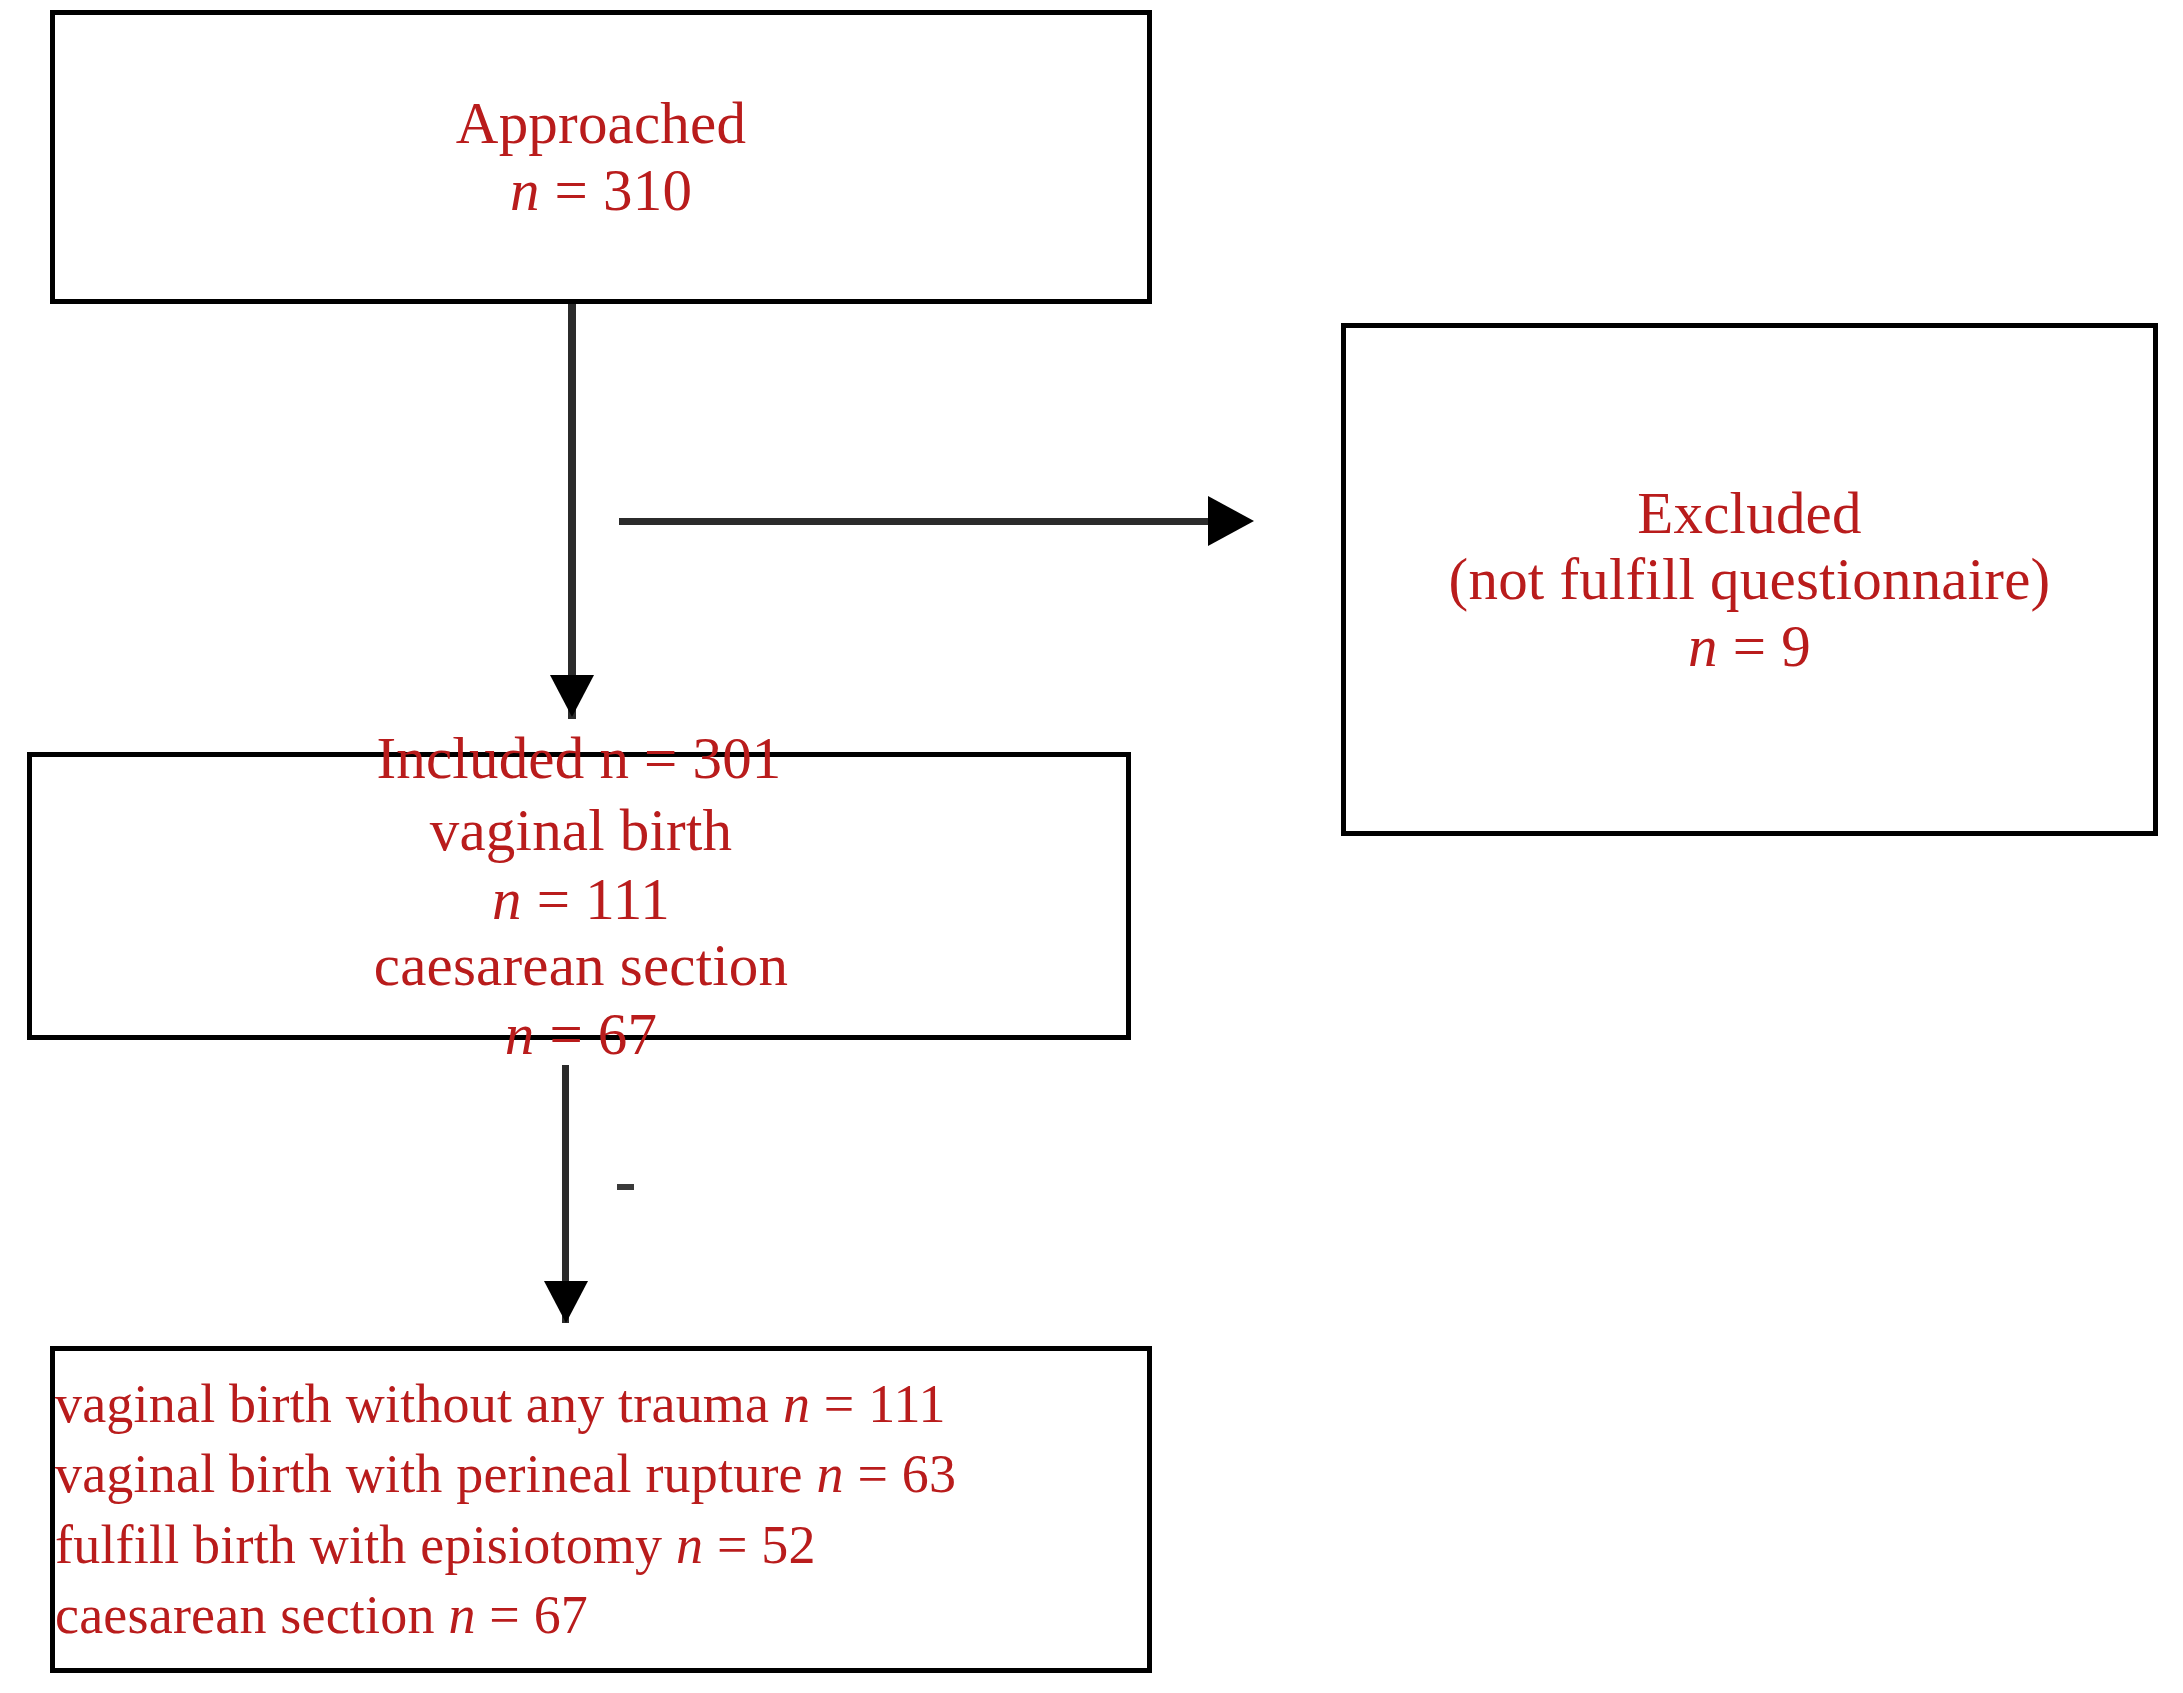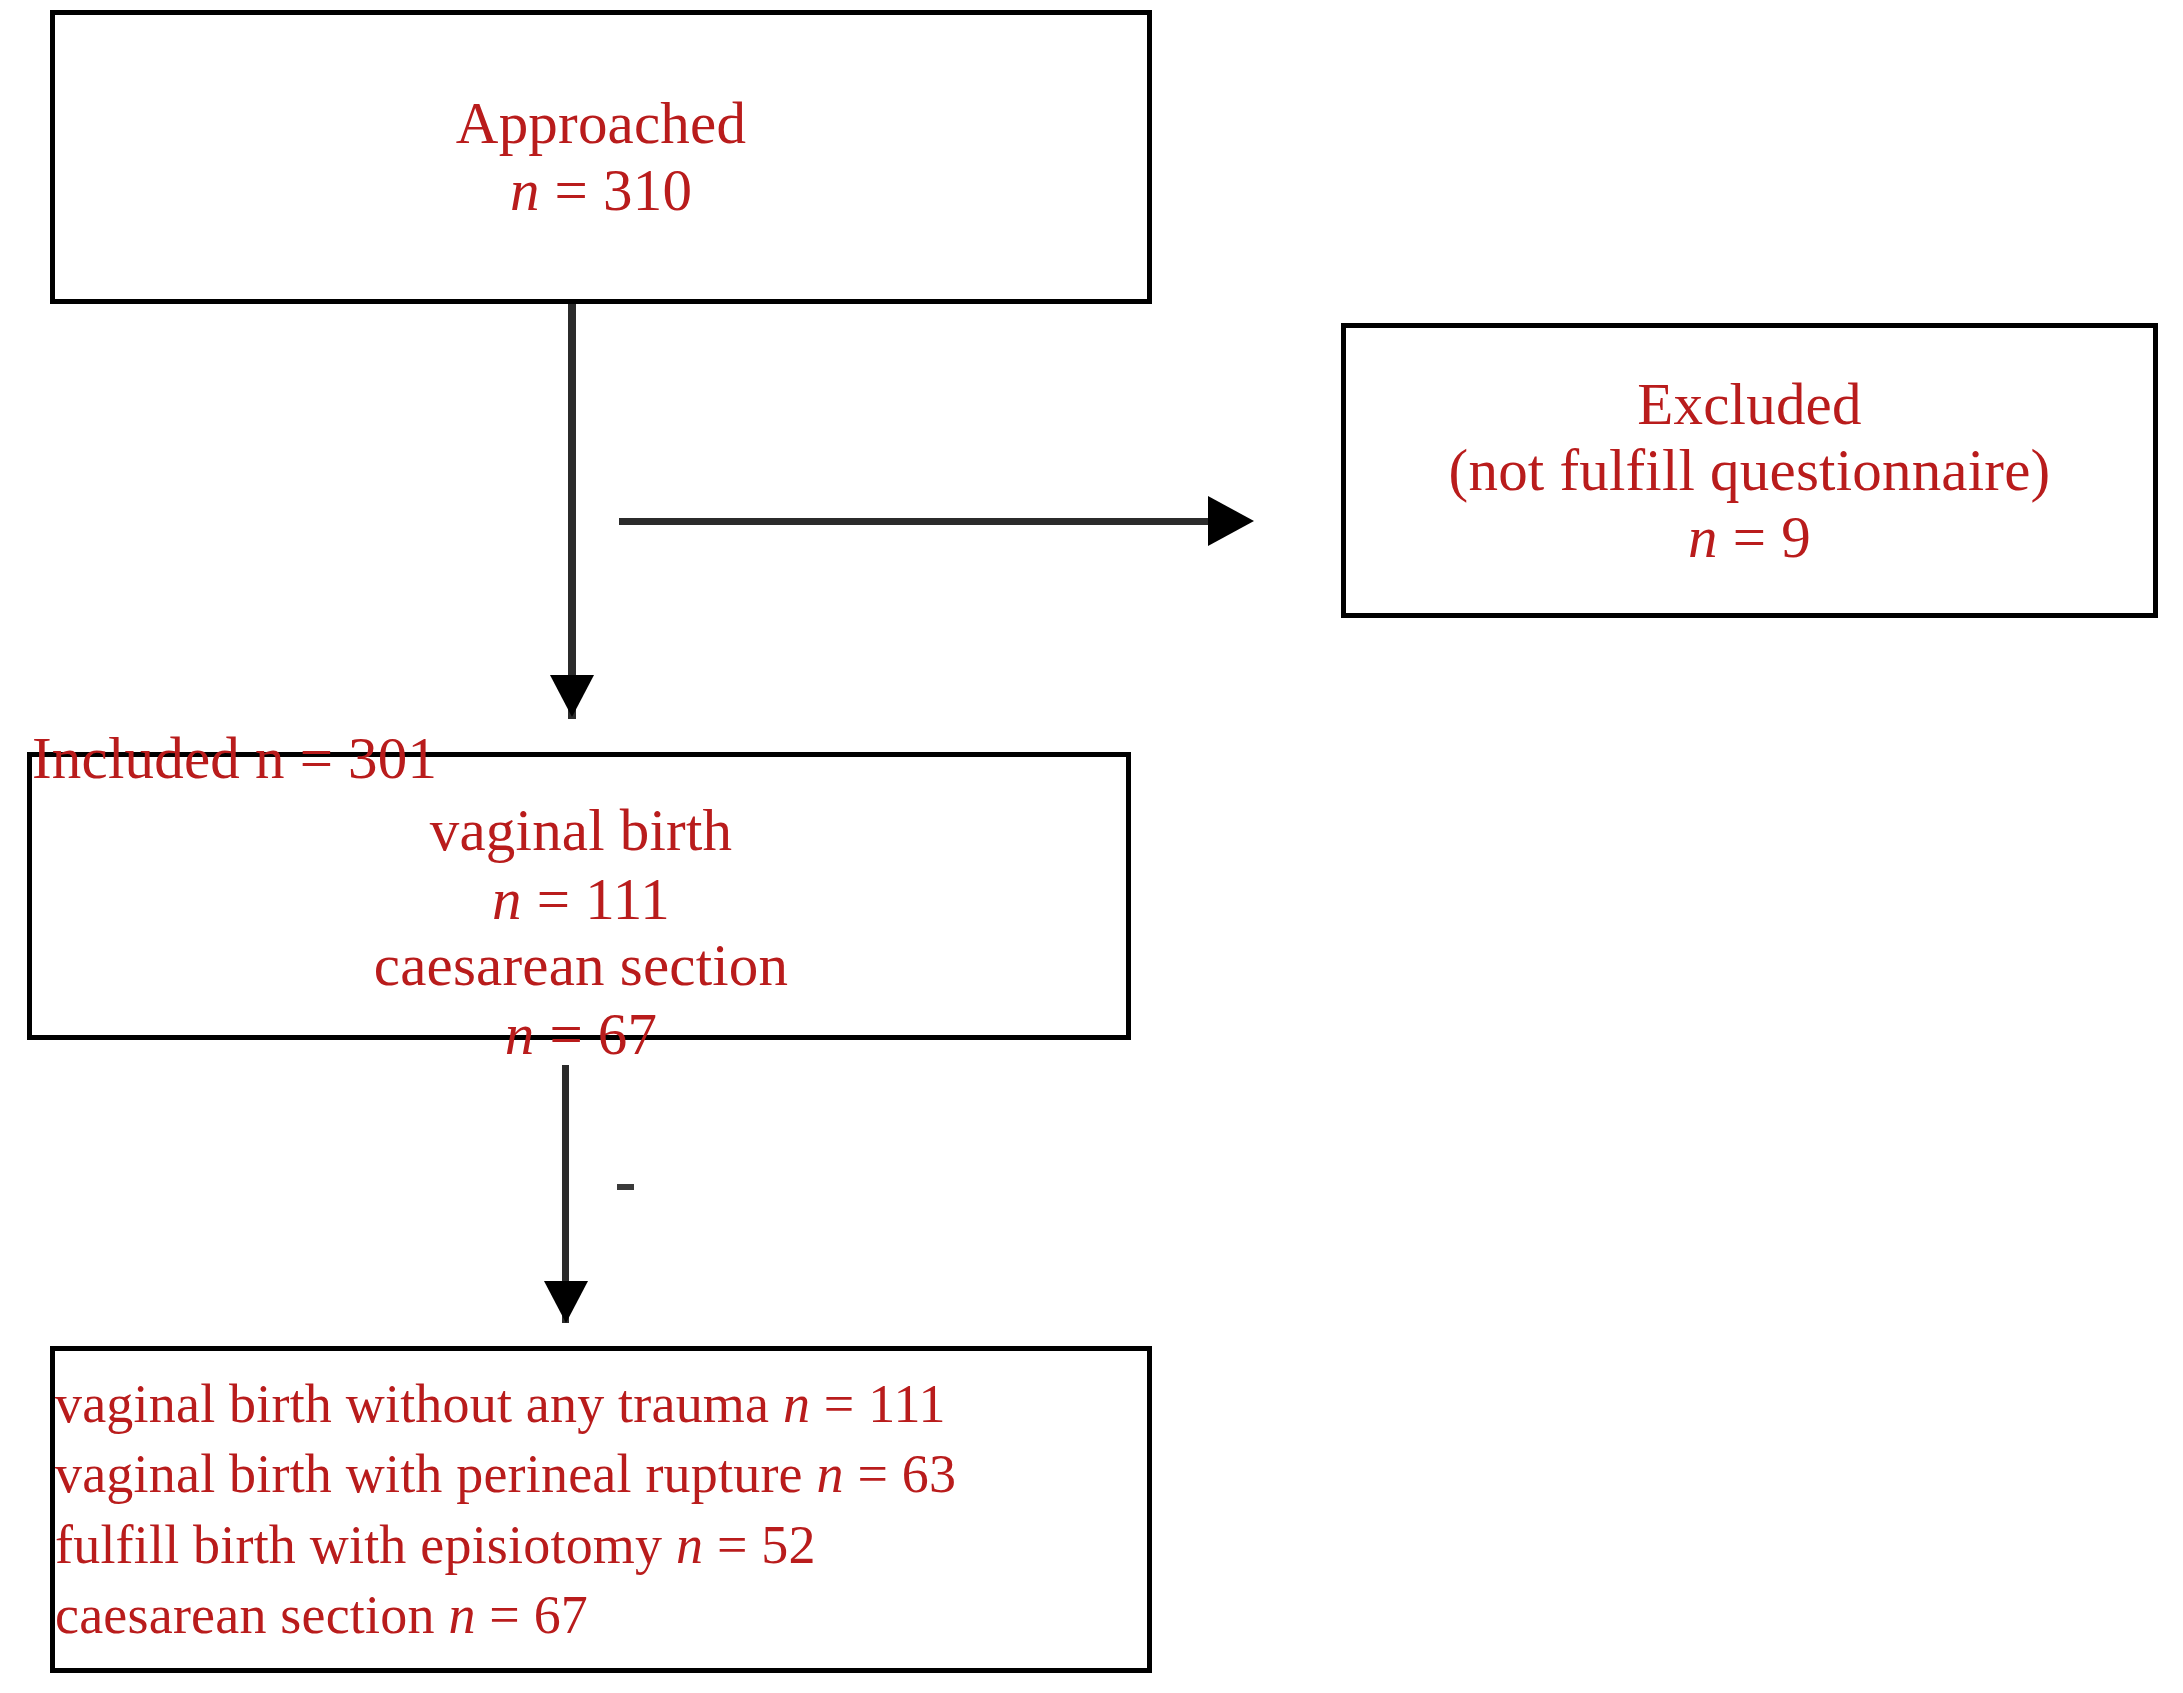--- a/index.html
+++ b/index.html
@@ -29,21 +29,21 @@
   }
 
   .box-approached {
     left: 50px;  top: 9.6px;
     width: 1102px; height: 294px;
     align-items: center;
     text-align: center;
   }
   .box-excluded {
     left: 1341px; top: 323px;
-    width: 817px; height: 295px;
+    width: 817px; height: 513px;
     align-items: center;
     text-align: center;
   }
   .box-included {
     left: 27px;  top: 752px;
     width: 1104px; height: 288px;
   }
   .box-groups {
     left: 50px;  top: 1346px;
     width: 1102px; height: 327px;
@@ -55,20 +55,21 @@
     font-size: 59px;
     line-height: 1.13;
     white-space: nowrap;
     letter-spacing: 0.2px;
   }
 
   .ital { font-style: italic; }
 
   
   .included-title {
+    text-align: center;
     margin-bottom: 5.7px;
   }
   .included-cols {
     display: flex;
     flex-direction: column;
     justify-content: space-between;
     padding: 0 27px 0 31px;
   }
   .included-col {
     display: flex;

